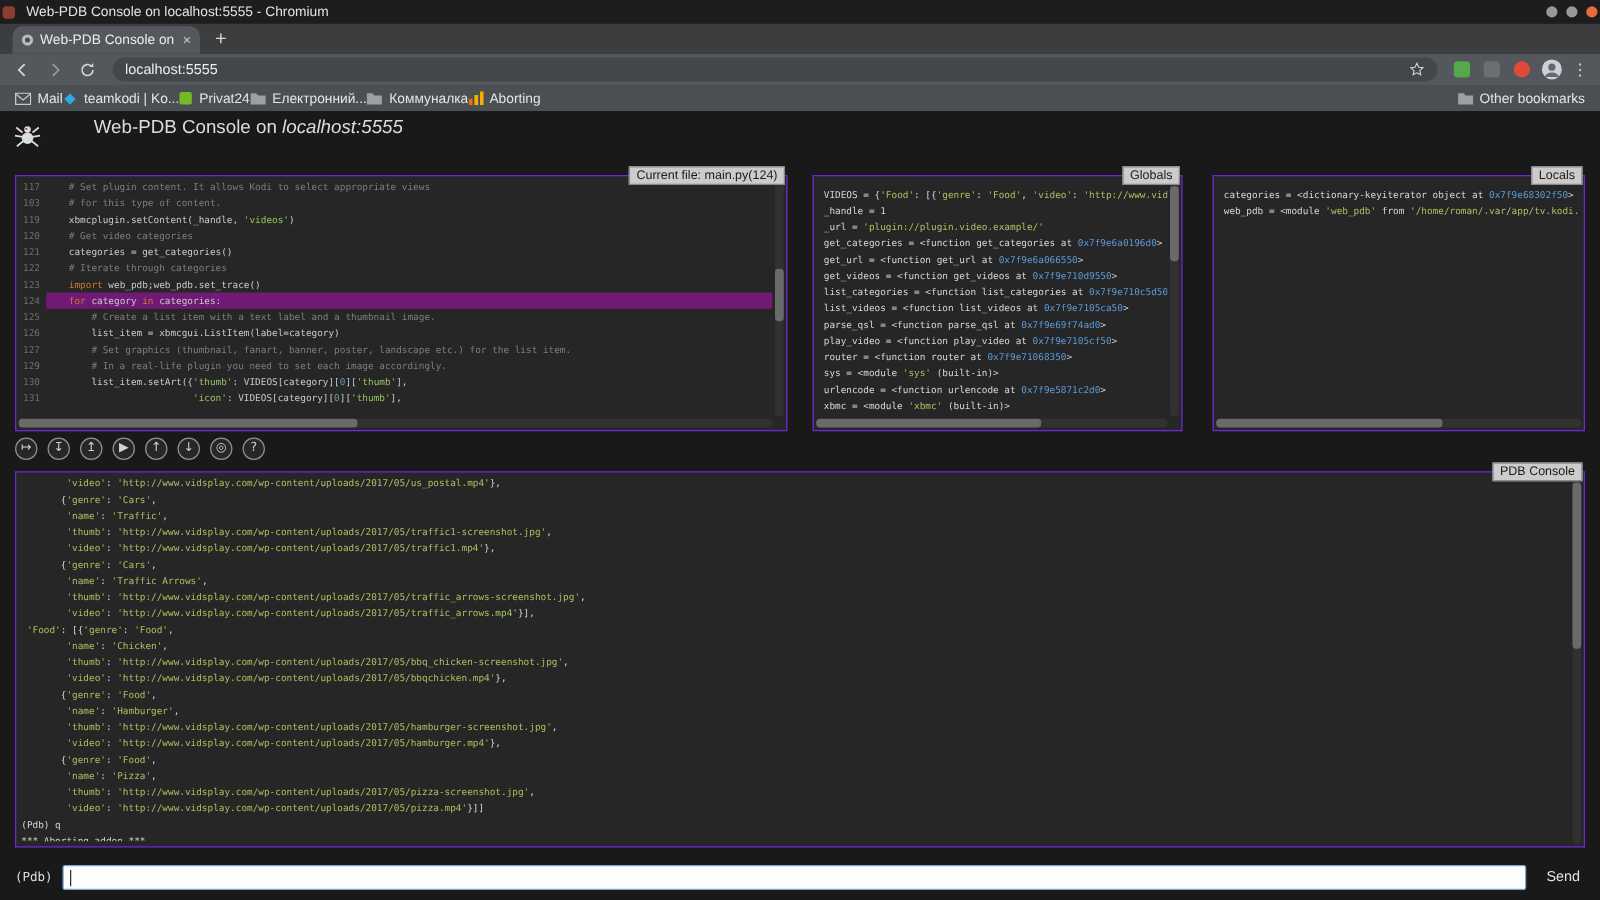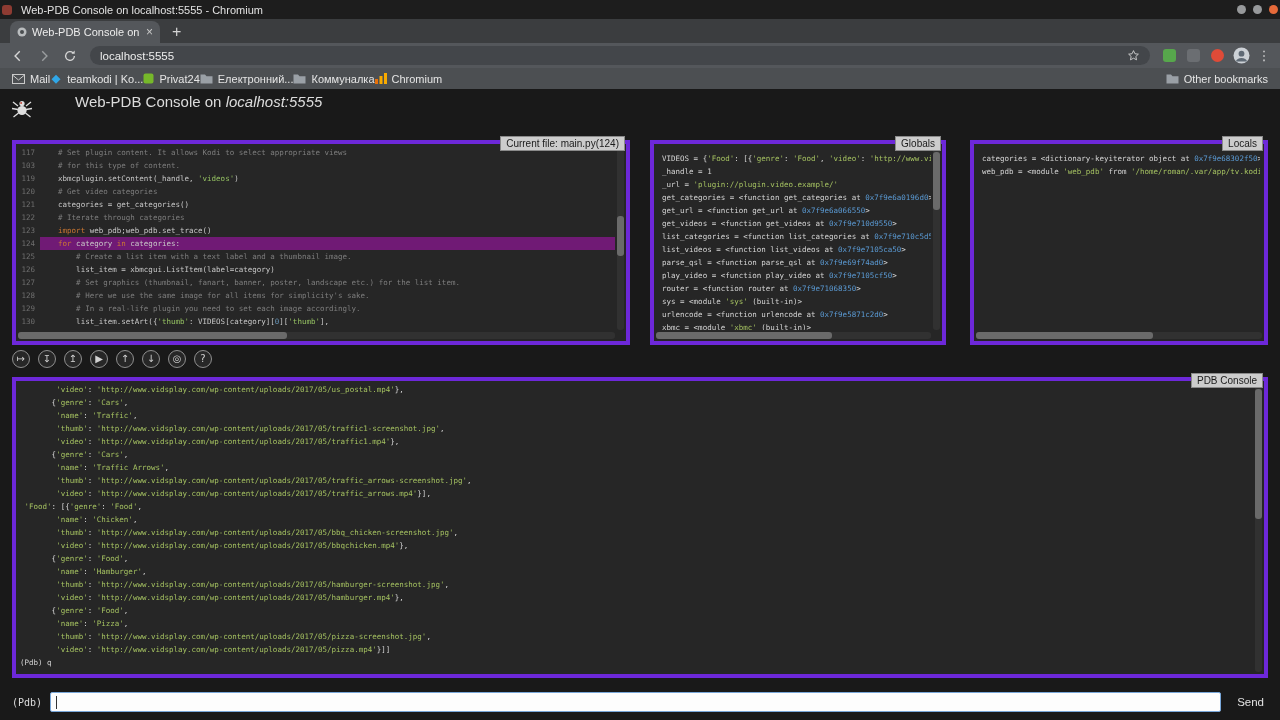--- a/index.html
+++ b/index.html
@@ -43,21 +43,21 @@
                   display:flex; align-items:center; padding:0 12px; color:#e5e5e5; font-size:11px; }
   .bm { display:flex; align-items:center; gap:5px; white-space:nowrap; }
   .bm-spacer { flex:1; }
 
   
   .content { position:absolute; left:0; top:89px; width:1280px; height:631px; background:#191919; }
   .page-header { position:absolute; left:10px; top:6px; height:26px; display:flex; align-items:center; }
   .page-title { position:absolute; left:75px; top:4px; font-size:15px; color:#dcdcdc; white-space:nowrap; }
   .page-title .host { font-style:italic; }
 
-  .panel { position:absolute; background:#262626; border:4px solid #6d28d9; }
+  .panel { position:absolute; background:#262626; border:1px solid #6d28d9; }
   .panel-chip { position:absolute; top:-8px; right:1px; background:#cccccc; color:#1b1b1b;
                 font-size:10px; padding:1px 5px; border:1px solid #8a8a8a; white-space:nowrap; z-index:3; }
   #code-panel    { left:12px;  top:51px;  width:618px;  height:205px; }
   #globals-panel { left:650px; top:51px;  width:296px;  height:205px; }
   #locals-panel  { left:970px; top:51px;  width:298px;  height:205px; }
   #console-panel { left:12px;  top:288px; width:1256px; height:301px; }
 
   .mono, .cline, .mline { font-family:"DejaVu Sans Mono", monospace; font-size:7.5px; line-height:13px; }
 
   .code-area { position:absolute; left:2px; top:2px; right:11px; bottom:11px; overflow:hidden; }
@@ -207,21 +207,21 @@
           <path d="M0.5 0.5 h4.5 l1.5 1.8 h6 v7.2 h-12 z" fill="#9aa0a6"></path>
         </svg>
       <span>Коммуналка</span>
     </span>
     <span class="bm">
       <svg width="12" height="11">
           <rect x="0" y="6" width="3" height="5" fill="#e8710a"></rect>
           <rect x="4.5" y="3" width="3" height="8" fill="#f9ab00"></rect>
           <rect x="9" y="0" width="3" height="11" fill="#f9ab00"></rect>
         </svg>
-      <span>Chromium</span>
+      <span>Aborting</span>
     </span>
     <span class="bm-spacer"></span>
     <span class="bm">
       <svg width="13" height="10">
           <path d="M0.5 0.5 h4.5 l1.5 1.8 h6 v7.2 h-12 z" fill="#9aa0a6"></path>
         </svg>
       <span>Other bookmarks</span>
     </span>
   </div>
 
@@ -246,21 +246,20 @@
           <div class="cline"><span class="ln">103</span><span class="ct"><span class="tk-c">    # for this type of content.</span></span></div>
           <div class="cline"><span class="ln">119</span><span class="ct"><span class="tk-p">    xbmcplugin.setContent(_handle, </span><span class="tk-s">'videos'</span><span class="tk-p">)</span></span></div>
           <div class="cline"><span class="ln">120</span><span class="ct"><span class="tk-c">    # Get video categories</span></span></div>
           <div class="cline"><span class="ln">121</span><span class="ct"><span class="tk-p">    categories = get_categories()</span></span></div>
           <div class="cline"><span class="ln">122</span><span class="ct"><span class="tk-c">    # Iterate through categories</span></span></div>
           <div class="cline"><span class="ln">123</span><span class="ct"><span class="tk-p">    </span><span class="tk-k">import</span><span class="tk-p"> web_pdb;web_pdb.set_trace()</span></span></div>
           <div class="cline hl"><span class="ln">124</span><span class="ct"><span class="tk-p">    </span><span class="tk-k">for</span><span class="tk-p"> category </span><span class="tk-k">in</span><span class="tk-p"> categories:</span></span></div>
           <div class="cline"><span class="ln">125</span><span class="ct"><span class="tk-c">        # Create a list item with a text label and a thumbnail image.</span></span></div>
           <div class="cline"><span class="ln">126</span><span class="ct"><span class="tk-p">        list_item = xbmcgui.ListItem(label=category)</span></span></div>
           <div class="cline"><span class="ln">127</span><span class="ct"><span class="tk-c">        # Set graphics (thumbnail, fanart, banner, poster, landscape etc.) for the list item.</span></span></div>
-          <div class="cline"><span class="ln">128</span><span class="ct"><span class="tk-c">        # Here we use the same image for all items for simplicity's sake.</span></span></div>
           <div class="cline"><span class="ln">129</span><span class="ct"><span class="tk-c">        # In a real-life plugin you need to set each image accordingly.</span></span></div>
           <div class="cline"><span class="ln">130</span><span class="ct"><span class="tk-p">        list_item.setArt({</span><span class="tk-s">'thumb'</span><span class="tk-p">: VIDEOS[category][</span><span class="tk-n">0</span><span class="tk-p">][</span><span class="tk-s">'thumb'</span><span class="tk-p">],</span></span></div>
           <div class="cline"><span class="ln">131</span><span class="ct"><span class="tk-p">                          </span><span class="tk-s">'icon'</span><span class="tk-p">: VIDEOS[category][</span><span class="tk-n">0</span><span class="tk-p">][</span><span class="tk-s">'thumb'</span><span class="tk-p">],</span></span></div>
         </div>
       <div class="vbar">
           <div class="thumb" style="top:38%;height:22%;"></div>
         </div>
       <div class="hbar">
           <div class="thumb" style="left:0;width:45%;"></div>
         </div>

